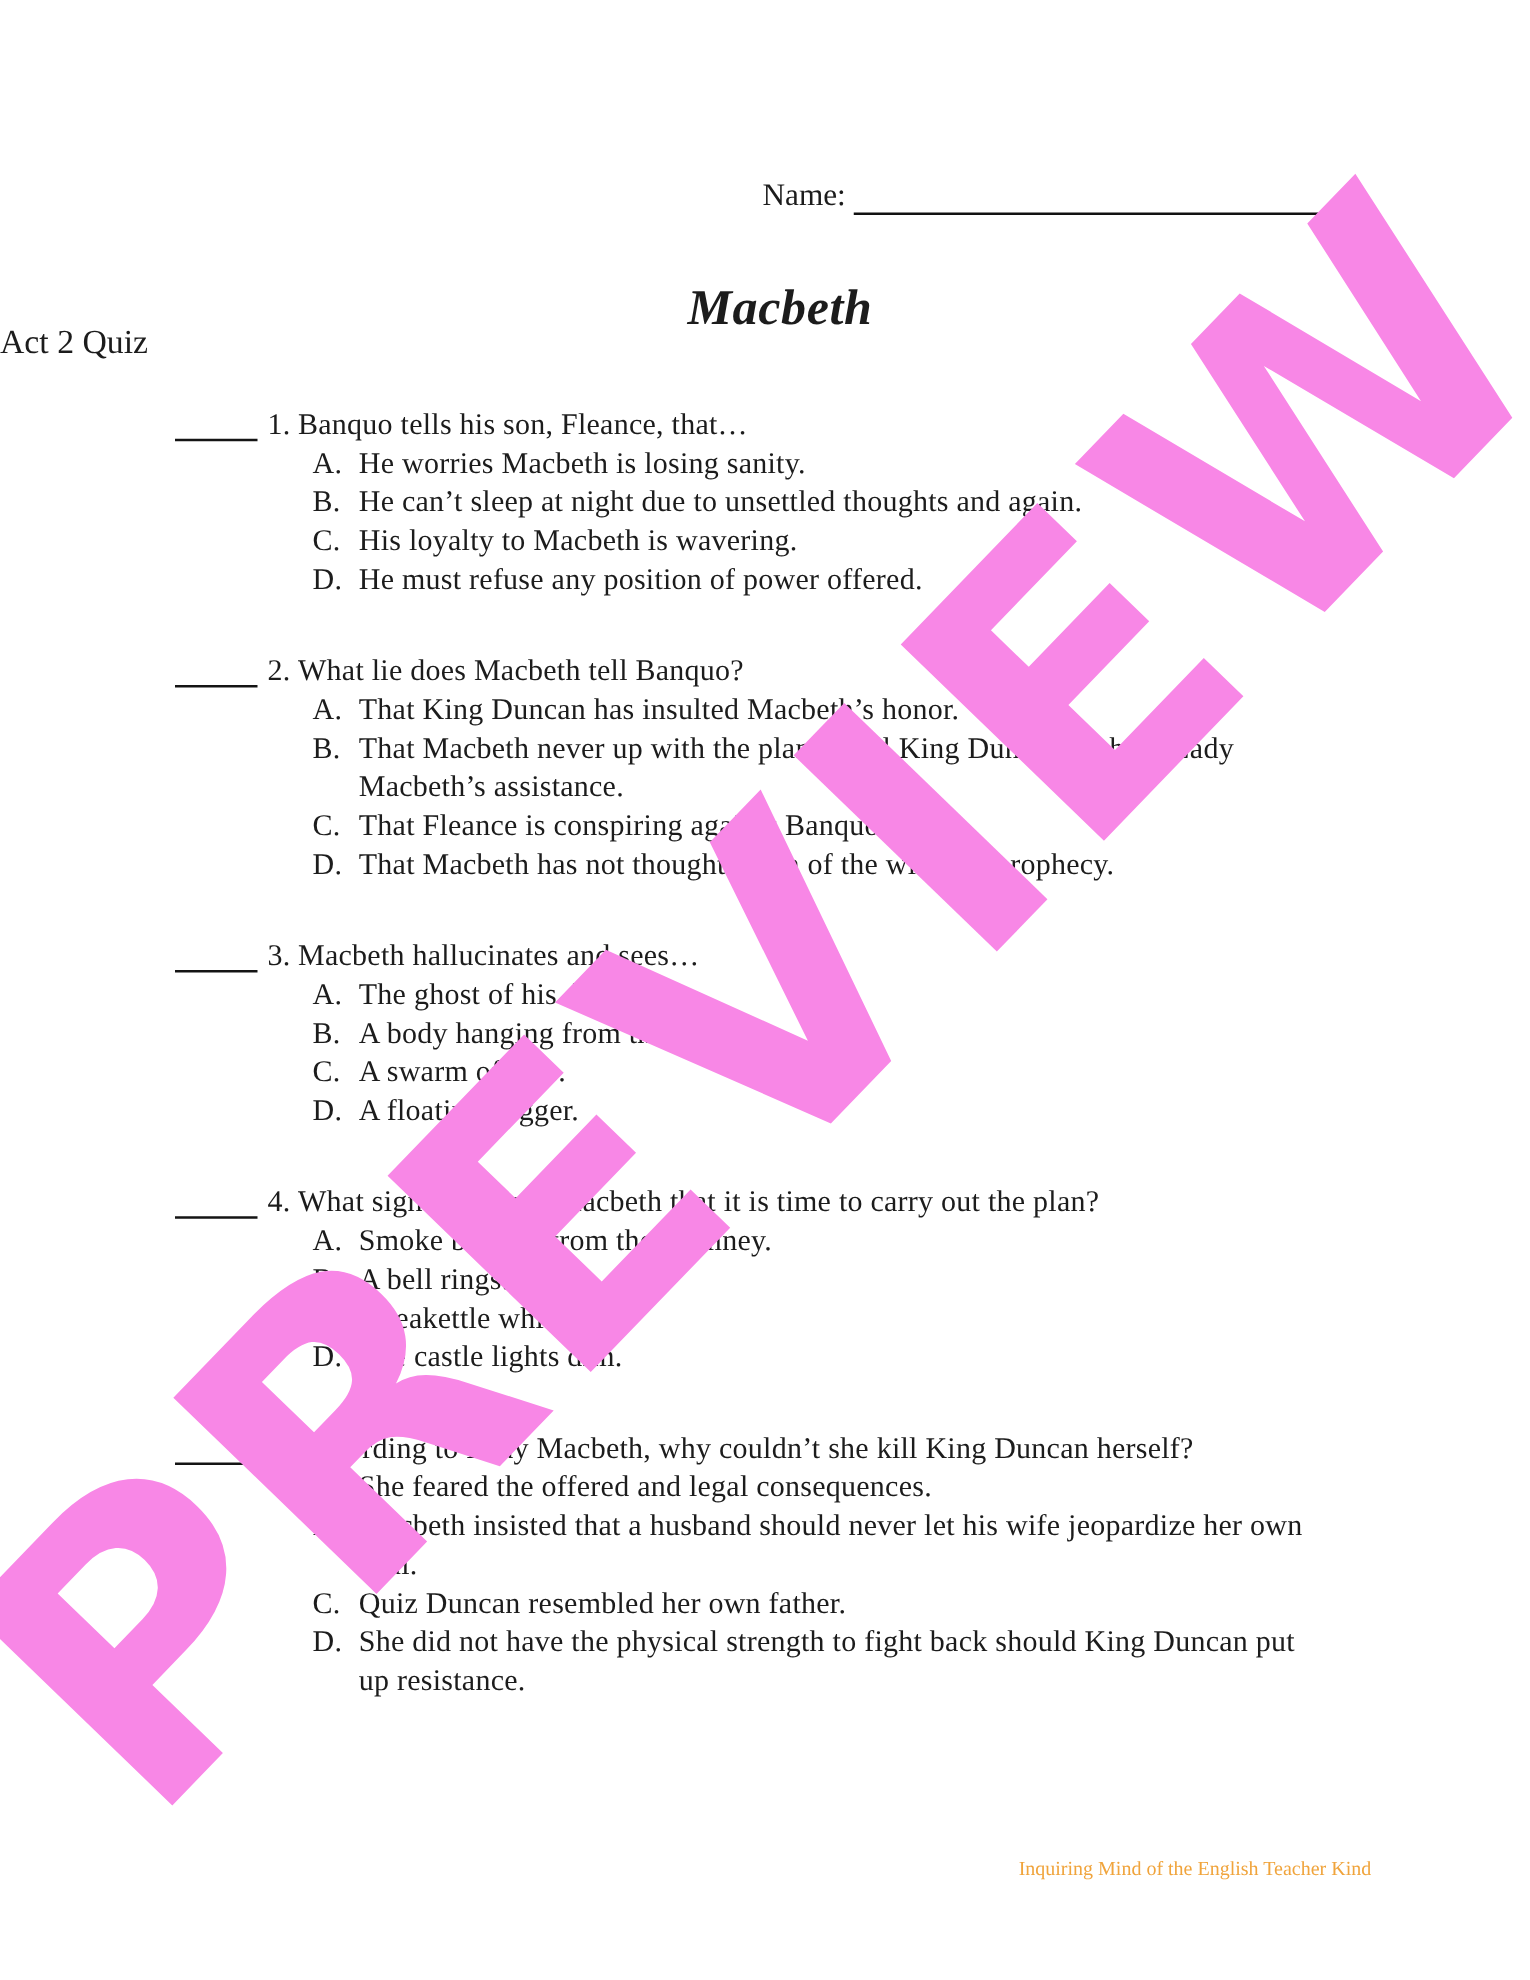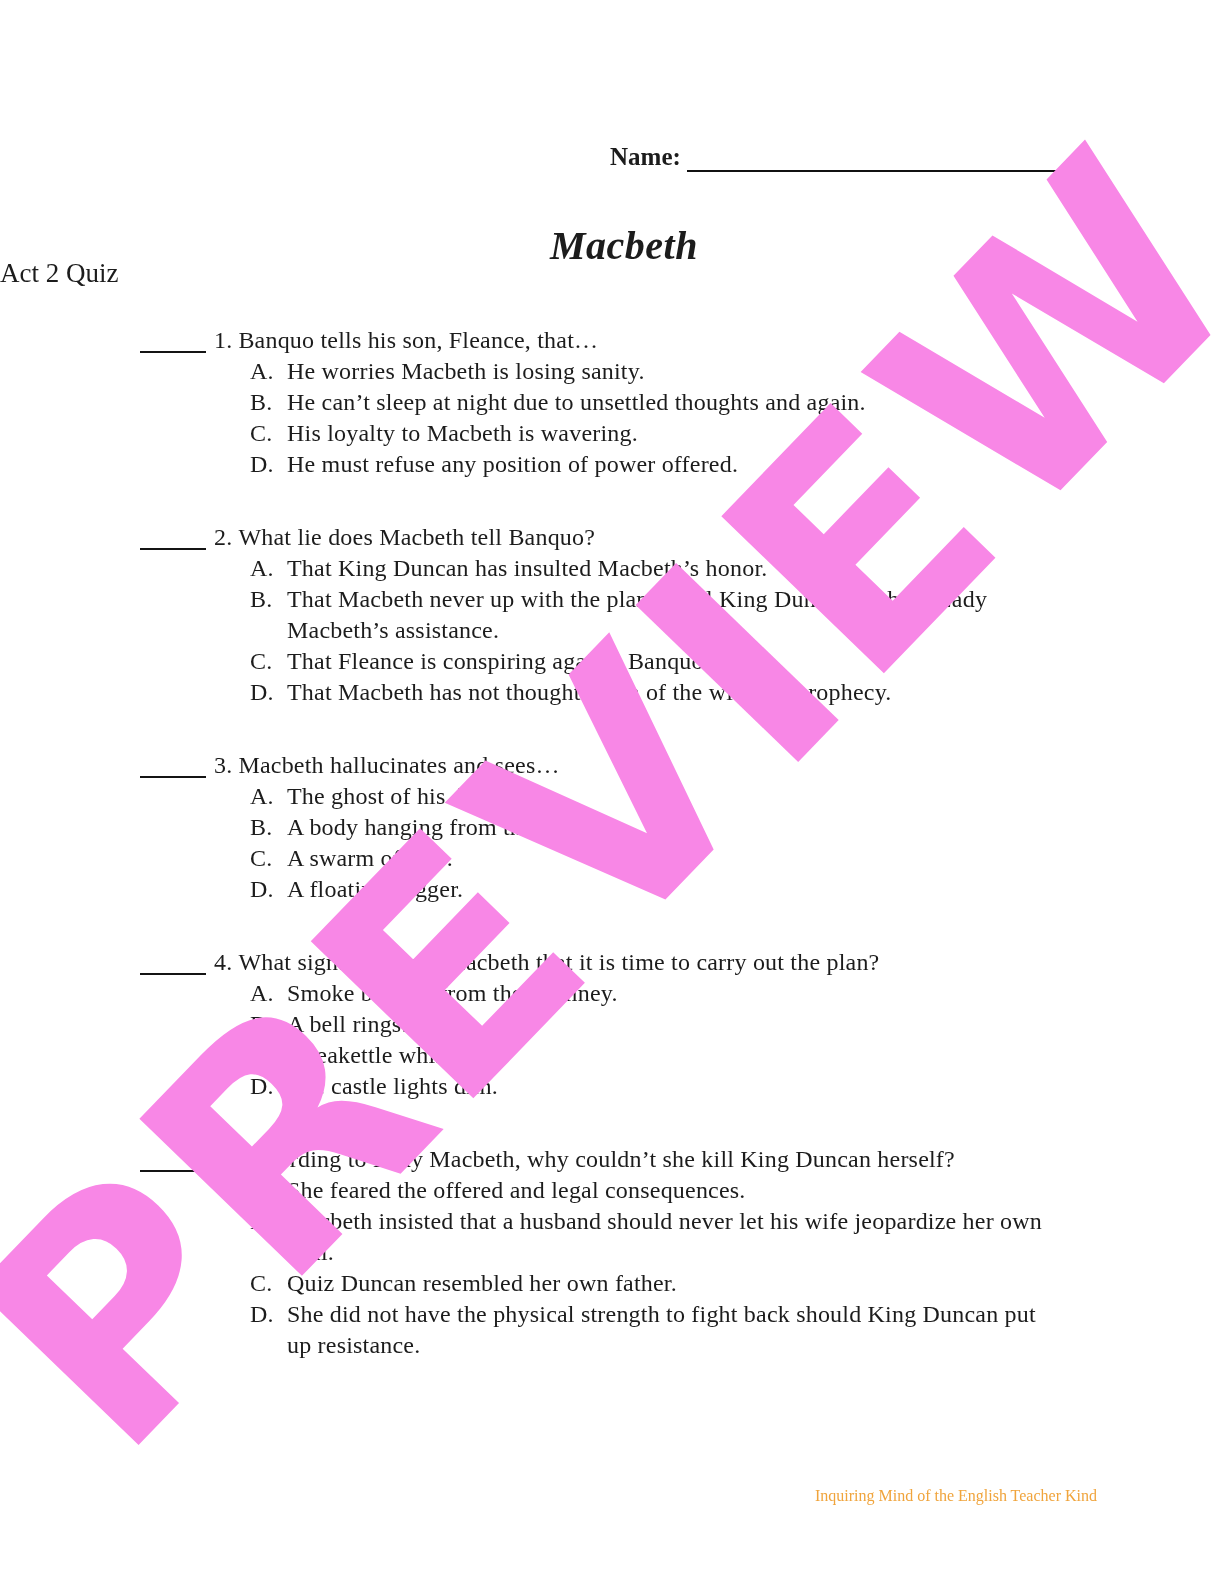--- a/index.html
+++ b/index.html
@@ -17,21 +17,20 @@
     font-family: "Liberation Serif", "DejaVu Serif", serif;
     color: #1c1c1c;
   }
   
   .name-row {
     position: absolute;
     top: 140px;
     left: 610px;
     display: flex;
     align-items: flex-end;
-    font-weight: bold;
   }
   .name-label {
     font-size: 25px;
     line-height: 30px;
   }
   .name-line {
     display: inline-block;
     width: 372px;
     height: 30px;
     margin-left: 6px;

